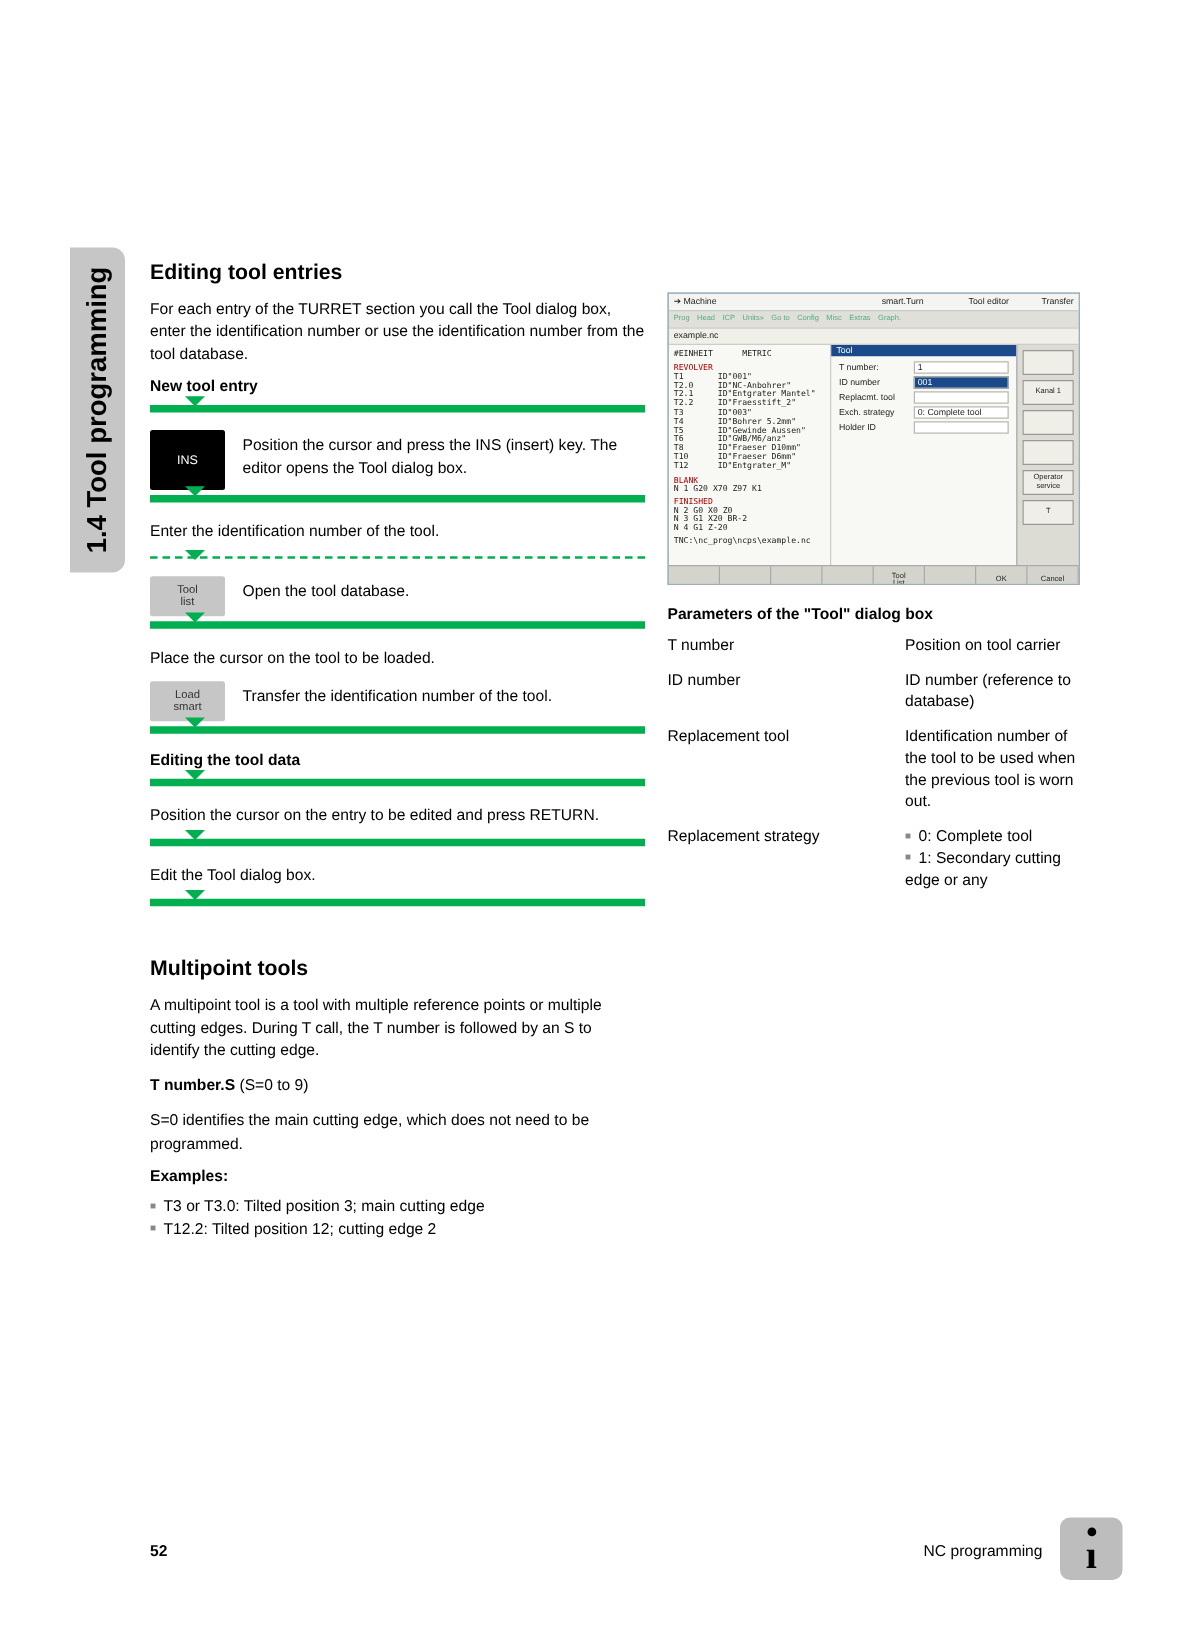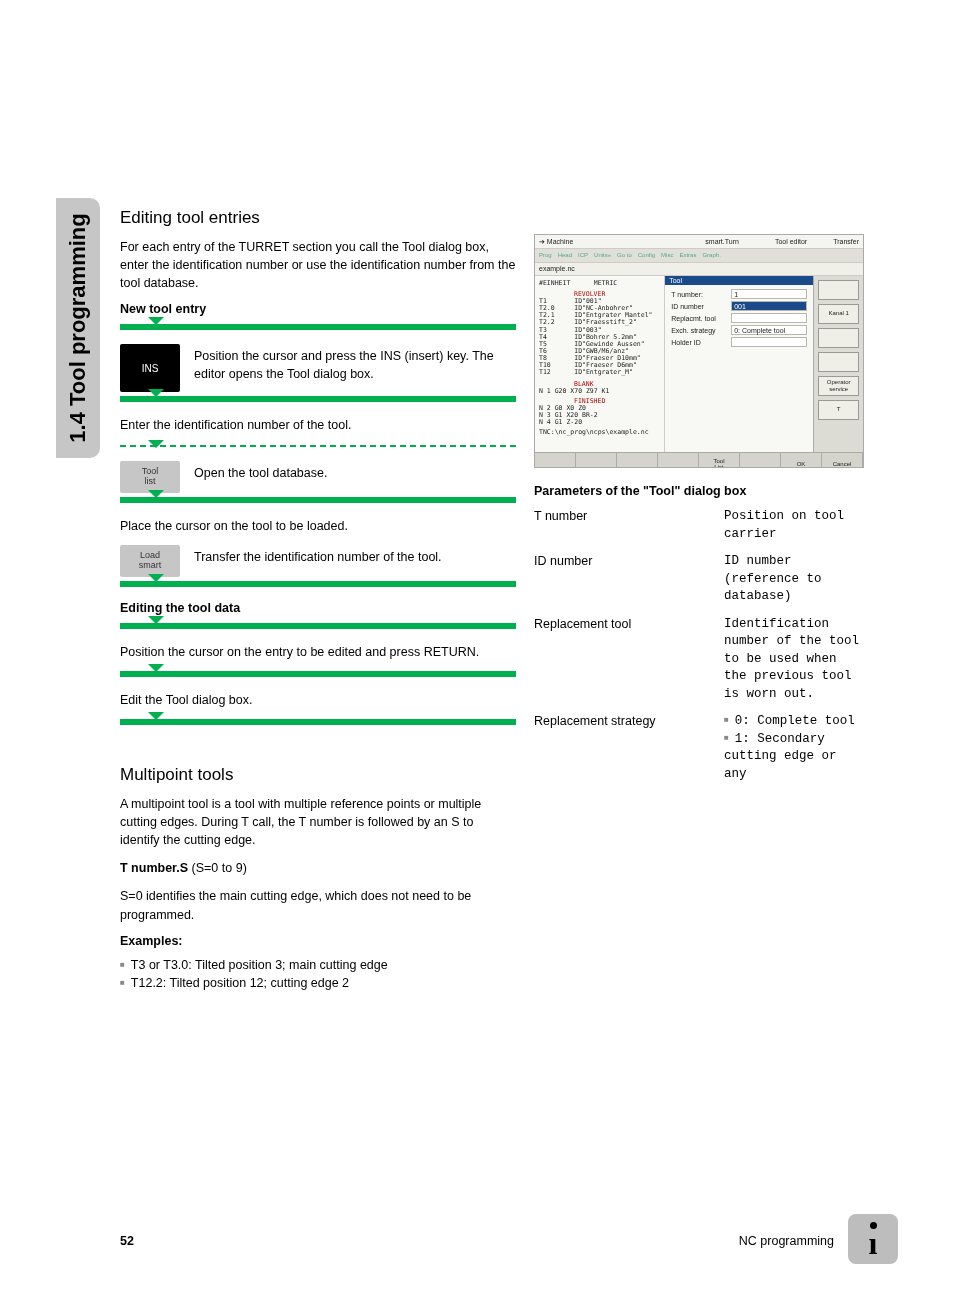--- a/index.html
+++ b/index.html
@@ -37,21 +37,21 @@
     width: 396px;
   }
   .right-col {
     position: absolute;
     left: 534px;
     top: 234px;
     width: 330px;
   }
   h2 {
     font-size: 17px;
-    font-weight: normal;
+    font-weight: bold;
     margin-bottom: 10px;
   }
   .body-text {
     font-size: 12.5px;
     line-height: 1.45;
     margin-bottom: 10px;
   }
   .sub-head {
     font-size: 12.5px;
     font-weight: bold;
@@ -227,21 +227,21 @@
     margin-bottom: 10px;
   }
   .param-row {
     display: flex;
     font-size: 12.5px;
     margin-bottom: 10px;
     line-height: 1.4;
     gap: 48px;
   }
   .param-name { width: 142px; flex-shrink: 0; }
-  .param-desc { flex: 1; font-family: Liberation Mono, monospace; }
+  .param-desc { flex: 1; }
   .bullet-list { list-style: none; }
   .bullet-list li::before {
     content: "■";
     color: #888;
     font-size: 8px;
     margin-right: 6px;
     position: relative;
     top: -2px;
   }
   .footer {
@@ -273,21 +273,21 @@
     color: #000;
   }
   .info-badge .dot {
     position: absolute;
     top: 8px;
     width: 7px;
     height: 7px;
     background: #000;
     border-radius: 50%;
   }
-  .red { color: #b00000; margin-left: 35px; }
+  .red { color: #b00000; }
 </style>
 </head>
 <body>
 
 <div class="side-tab">
   <span class="side-tab-text">1.4 Tool programming</span>
 </div>
 
 <div class="main">
   <h2>Editing tool entries</h2>

